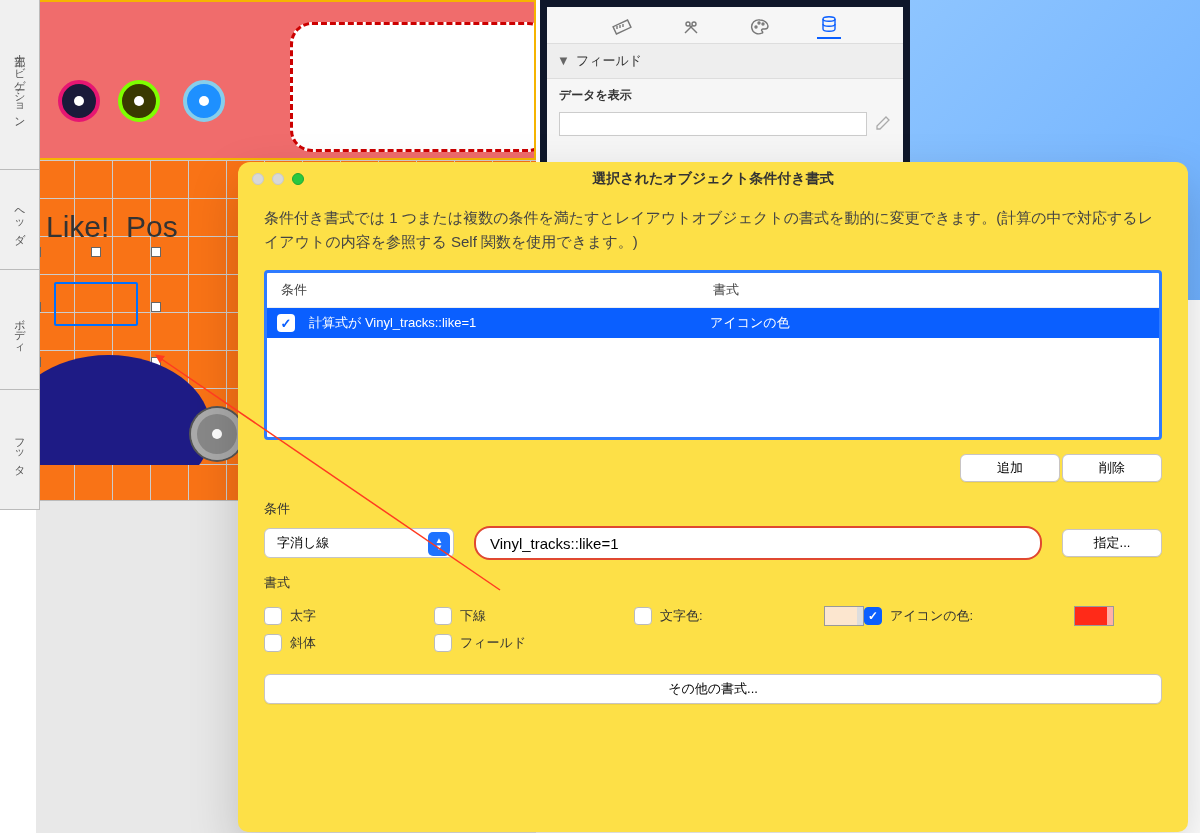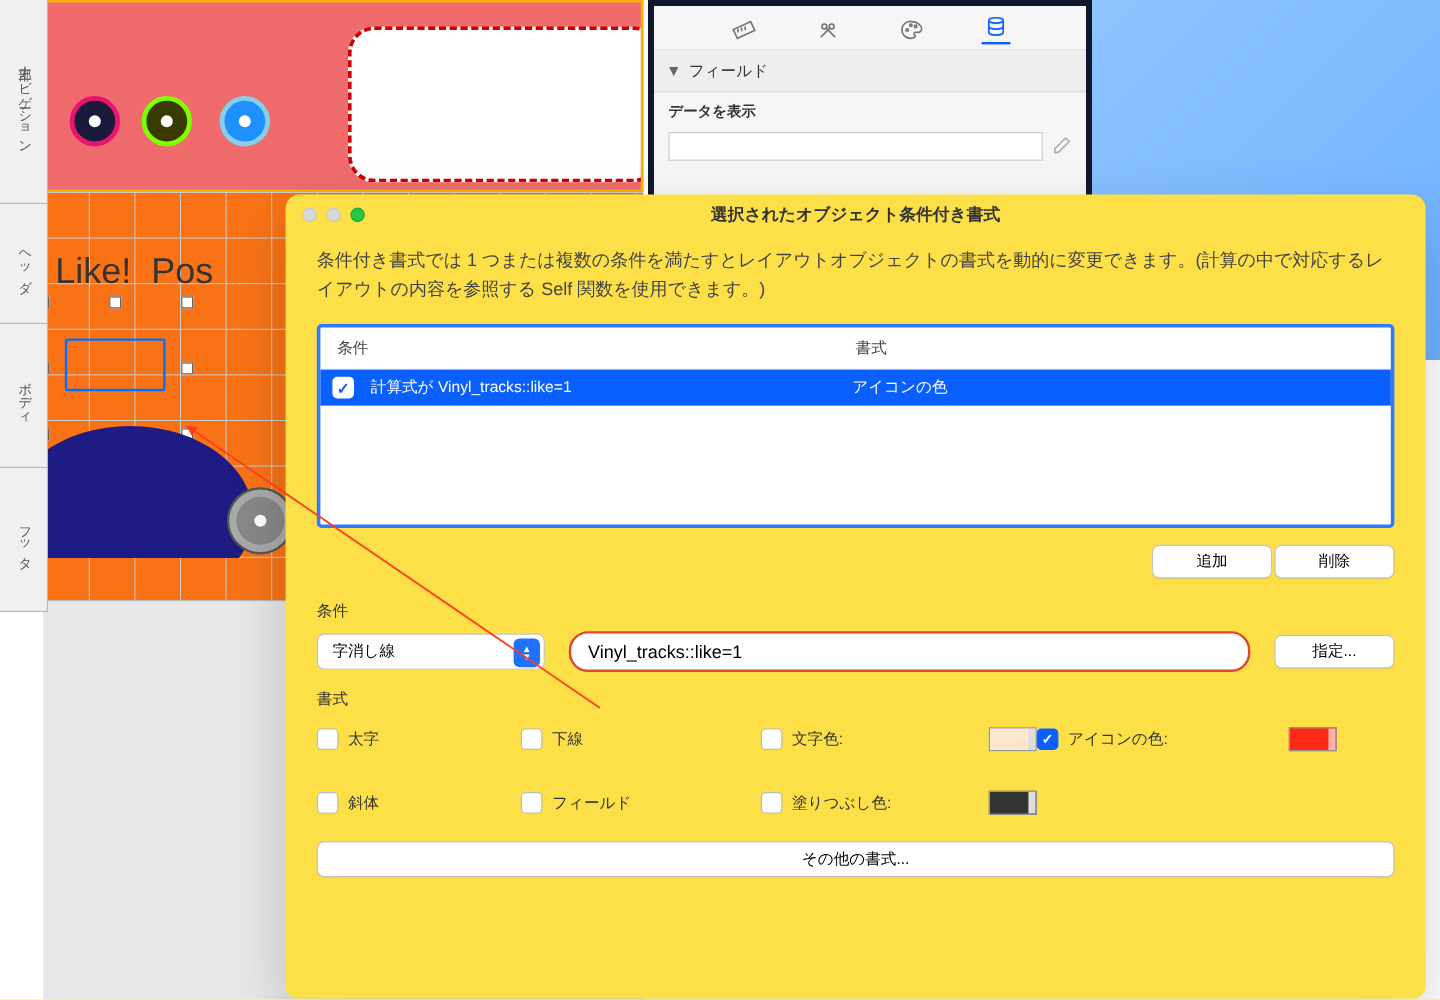--- a/index.html
+++ b/index.html
@@ -29,21 +29,21 @@
 .dashed-box { position: absolute; left: 252px; top: 20px; width: 260px; height: 130px; border: 3px dashed #c00; border-radius: 22px; background: #fff; }
 .sel-box { position: absolute; left: 0px; top: 252px; width: 120px; height: 110px; }
 .sel-handle { position: absolute; width: 10px; height: 10px; background: #fff; border: 1px solid #666; }
 .blue-inner { position: absolute; left: 18px; top: 30px; width: 84px; height: 44px; border: 2px solid #0070ff; border-radius: 2px; }
 .big-circle { position: absolute; left: -30px; top: 355px; width: 205px; height: 150px; border-radius: 50%; background: #1e1b85; clip-path: inset(0 0 40px 0);}
 .grey-circle { position: absolute; left: 155px; top: 408px; width: 52px; height: 52px; border-radius: 50%; background: #888; box-shadow: 0 0 0 6px #aaa inset, 0 0 0 2px #555; display:flex;align-items:center;justify-content:center; }
 .grey-circle::after{content:"";width:10px;height:10px;border-radius:50%;background:#fff;}
 .bottom-grey { position: absolute; left: 0; top: 500px; width: 500px; height: 340px; background: #e8e8e8; border-top: 1px solid #bbb; }
 
 
-.inspector { position: absolute; left: 540px; top: 0; width: 370px; height: 170px; background: #f6f6f6; border: 5px solid #0f172a; z-index: 2; }
+.inspector { position: absolute; left: 540px; top: 0; width: 370px; height: 170px; background: #f6f6f6; border: 7px solid #0f172a; z-index: 2; }
 .inspector-tabs { display: flex; justify-content: space-around; padding: 8px 40px 4px; border-bottom: 1px solid #ddd; }
 .inspector-tabs .tab-ic { width: 24px; height: 24px; display: flex; align-items: center; justify-content: center; color: #777; }
 .inspector-tabs .tab-ic.active { color: #0a5fff; border-bottom: 2px solid #0a5fff; padding-bottom: 4px;}
 .insp-row { padding: 8px 10px; border-bottom: 1px solid #ddd; font-size: 13px; color: #333; background: #eee;}
 .insp-row .tri { display: inline-block; margin-right: 6px; color: #666; }
 .insp-sub { padding: 8px 12px; font-size: 12px; font-weight: bold; color: #333; }
 .insp-field { margin: 0 12px 8px; display: flex; align-items: center; }
 .insp-field input { flex: 1; height: 24px; border: 1px solid #ccc; background: #fff; padding: 0 6px; font-size: 12px; }
 .insp-field .pencil { margin-left: 8px; color: #aaa; }
 
@@ -70,21 +70,21 @@
 .mac-btn { min-width: 100px; height: 28px; border: 1px solid #c8c4c4; border-radius: 6px; background: #fff; font-size: 13px; display: flex; align-items: center; justify-content: center; box-shadow: 0 1px 0 rgba(0,0,0,0.05); }
 
 .section-label { font-size: 13px; color: #333; margin-bottom: 8px; }
 .cond-edit-row { display: flex; align-items: center; gap: 20px; margin-bottom: 14px; }
 .select-pill { position: relative; height: 30px; min-width: 190px; border: 1px solid #c5c5c5; border-radius: 6px; background: #fff; display: flex; align-items: center; padding: 0 30px 0 12px; font-size: 13px; }
 .select-pill .arrows { position: absolute; right: 3px; top: 3px; width: 22px; height: 24px; border-radius: 5px; background: #1e72ff; color: #fff; display: flex; flex-direction: column; align-items: center; justify-content: center; font-size: 8px; line-height: 7px; }
 .expr-input { flex: 1; height: 34px; border: 2px solid #e04830; border-radius: 16px; background: #fff; padding: 0 14px; font-size: 15px; display: flex; align-items: center; color: #333; }
 .expr-input-inner { flex:1; border:none; outline:none; font-size:15px; background:transparent;}
 .spec-btn { min-width: 100px; }
 
-.fmt-grid { display: grid; grid-template-columns: 170px 200px 230px 250px; row-gap: 33px; margin-top: 6px; margin-bottom: 22px; }
+.fmt-grid { display: grid; grid-template-columns: 170px 200px 230px 250px; row-gap: 8px; margin-top: 6px; margin-bottom: 22px; }
 .fmt-cell { display: flex; align-items: center; gap: 8px; font-size: 13px; color: #333; }
 .mac-check { width: 18px; height: 18px; border-radius: 4px; border: 1px solid #bbb; background: #fff; display: flex; align-items: center; justify-content: center; }
 .mac-check.checked { background: #0a5fff; border-color: #0a5fff; color: #fff; font-size: 12px; font-weight: bold; }
 .swatch { width: 40px; height: 20px; border: 1px solid #999; box-shadow: inset -6px 0 0 #ddd; }
 .swatch.peach { background: #fce6cf; }
 .swatch.dark { background: #333; }
 .swatch.red { background: #ff2a18; box-shadow: inset -6px 0 0 #ffb0a8; }
 
 .other-fmt-btn { min-width: 200px; height: 30px; }
 
@@ -236,26 +236,20 @@
           <span class="swatch red"></span>
         </div>
       <div class="fmt-cell">
           <span class="mac-check"></span>
           <span>斜体</span>
         </div>
       <div class="fmt-cell">
           <span class="mac-check"></span>
           <span>フィールド</span>
         </div>
-      <div class="fmt-cell">
-          <span class="mac-check"></span>
-          <span>塗りつぶし色:</span>
-          <span style="flex:1"></span>
-          <span class="swatch dark"></span>
-        </div>
       <div class="fmt-cell"></div>
     </div>
 
     <div class="mac-btn other-fmt-btn">その他の書式...</div>
   </div>
 </div>
 
 <svg class="arrow-line" width="1200" height="833" style="left:0;top:0">
   <defs>
       <marker id="ah" markerWidth="10" markerHeight="10" refX="2" refY="3" orient="auto">

